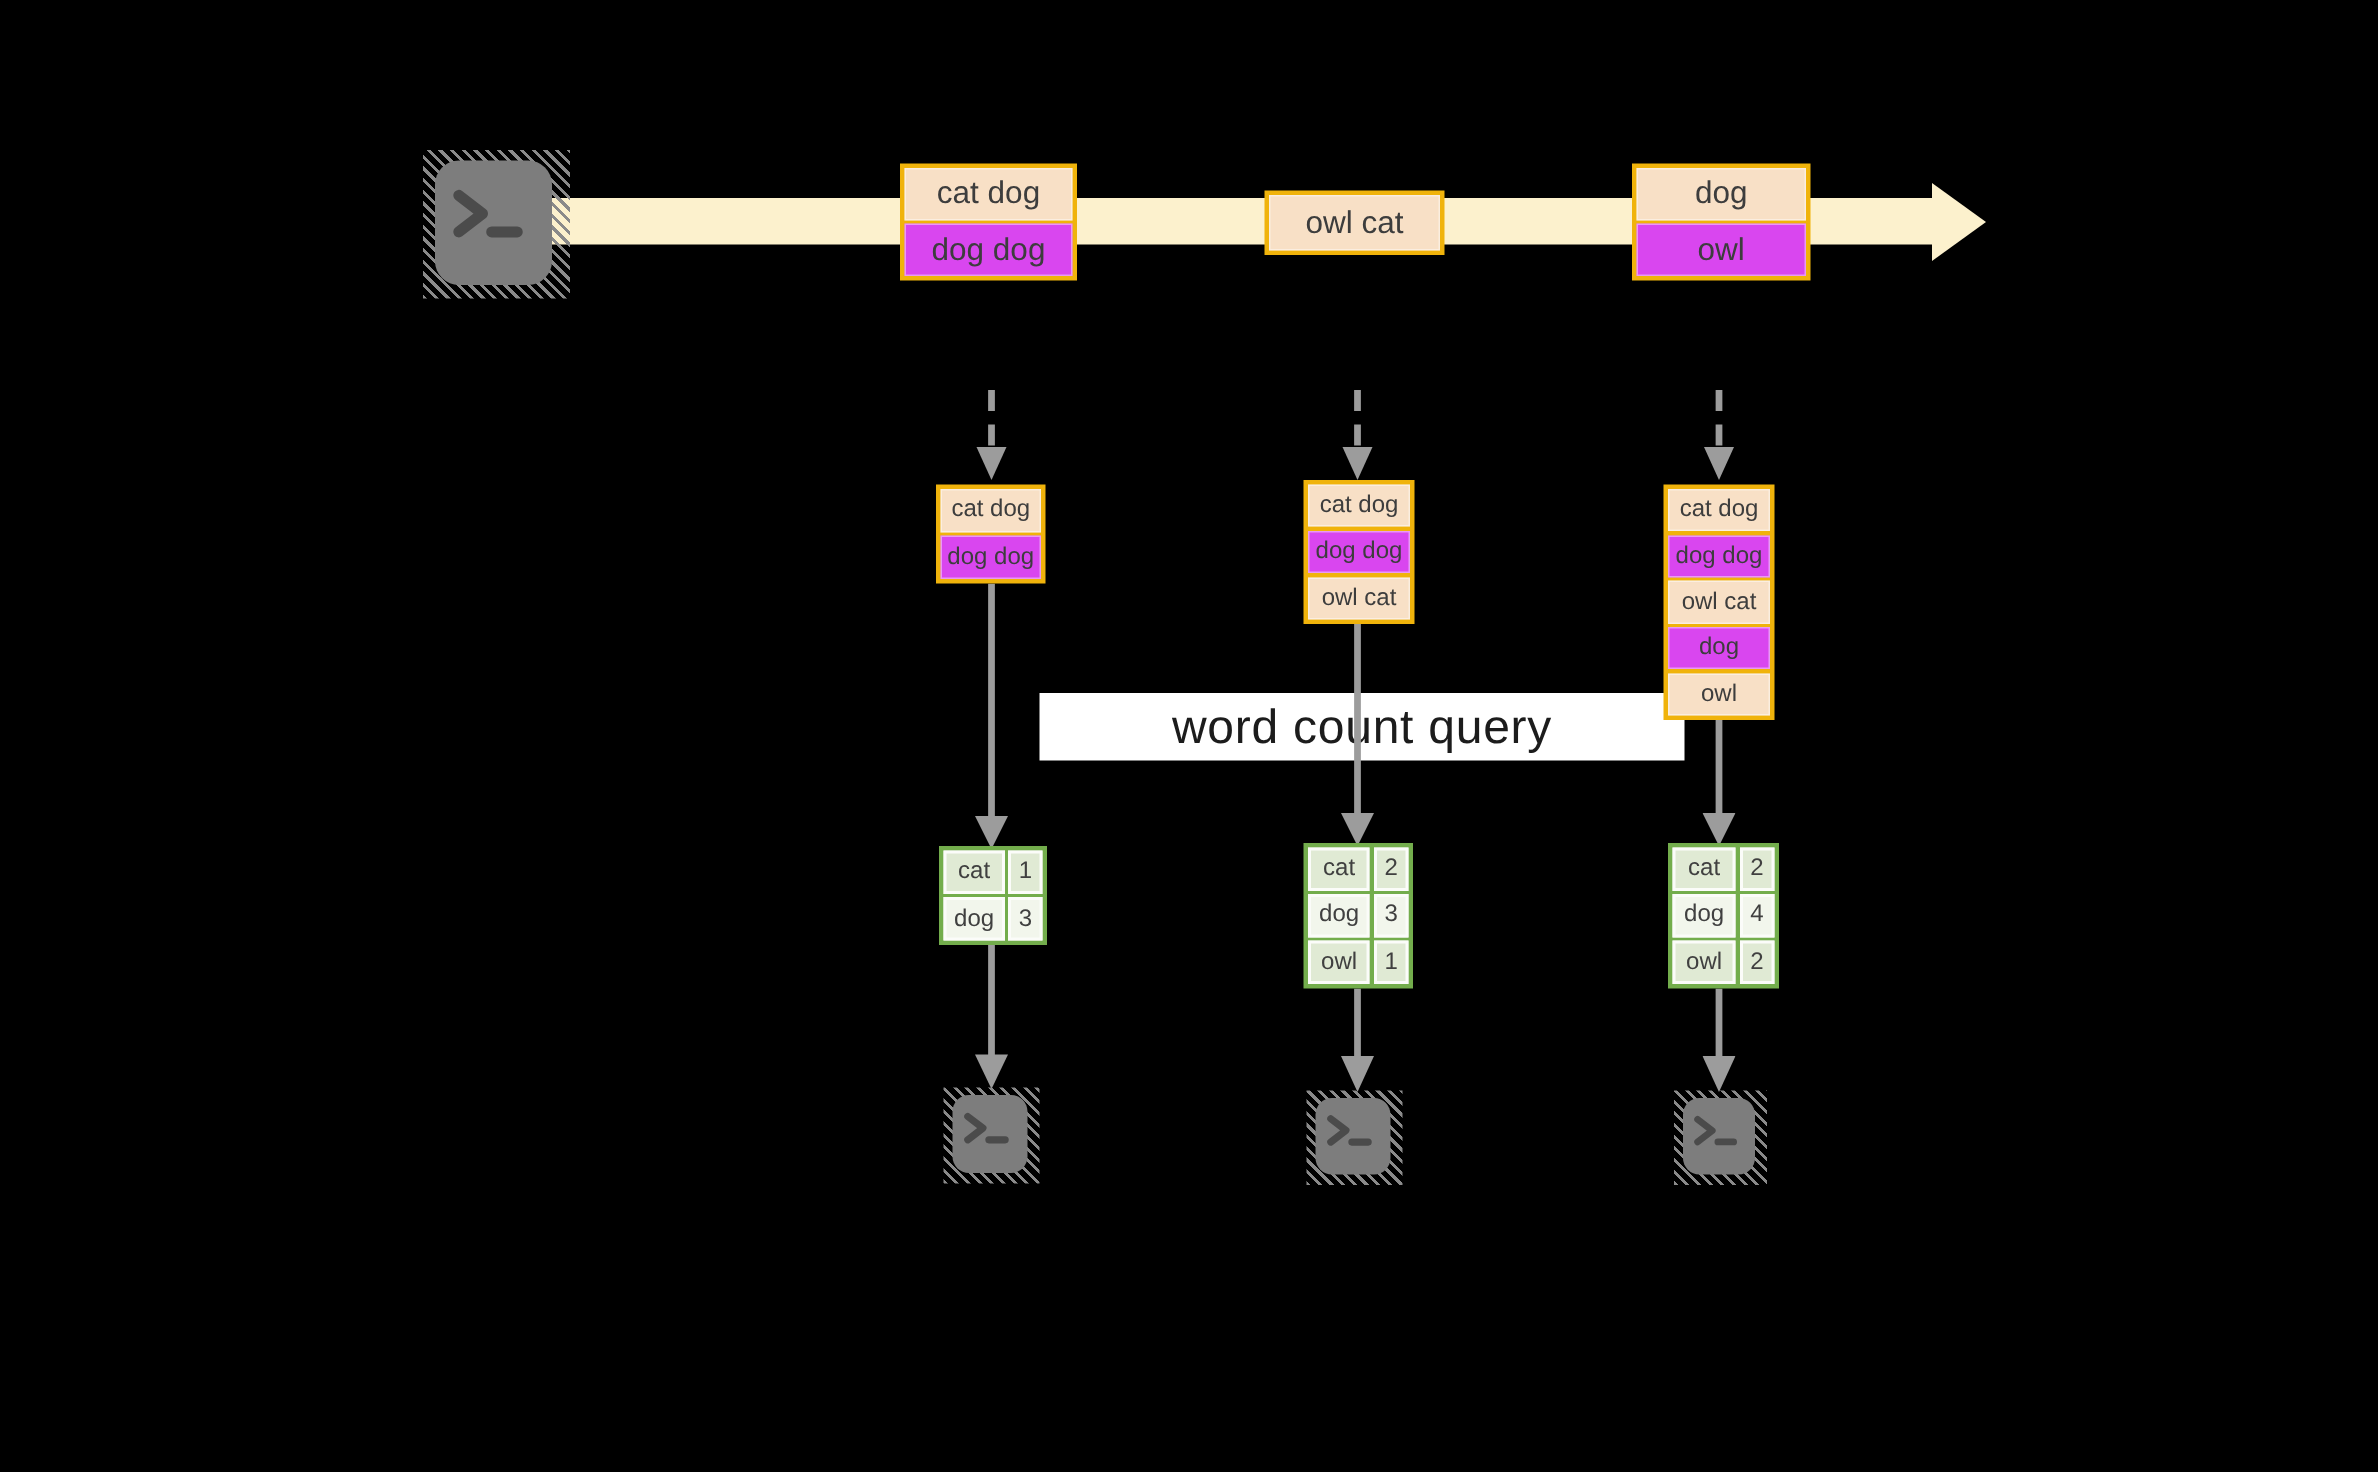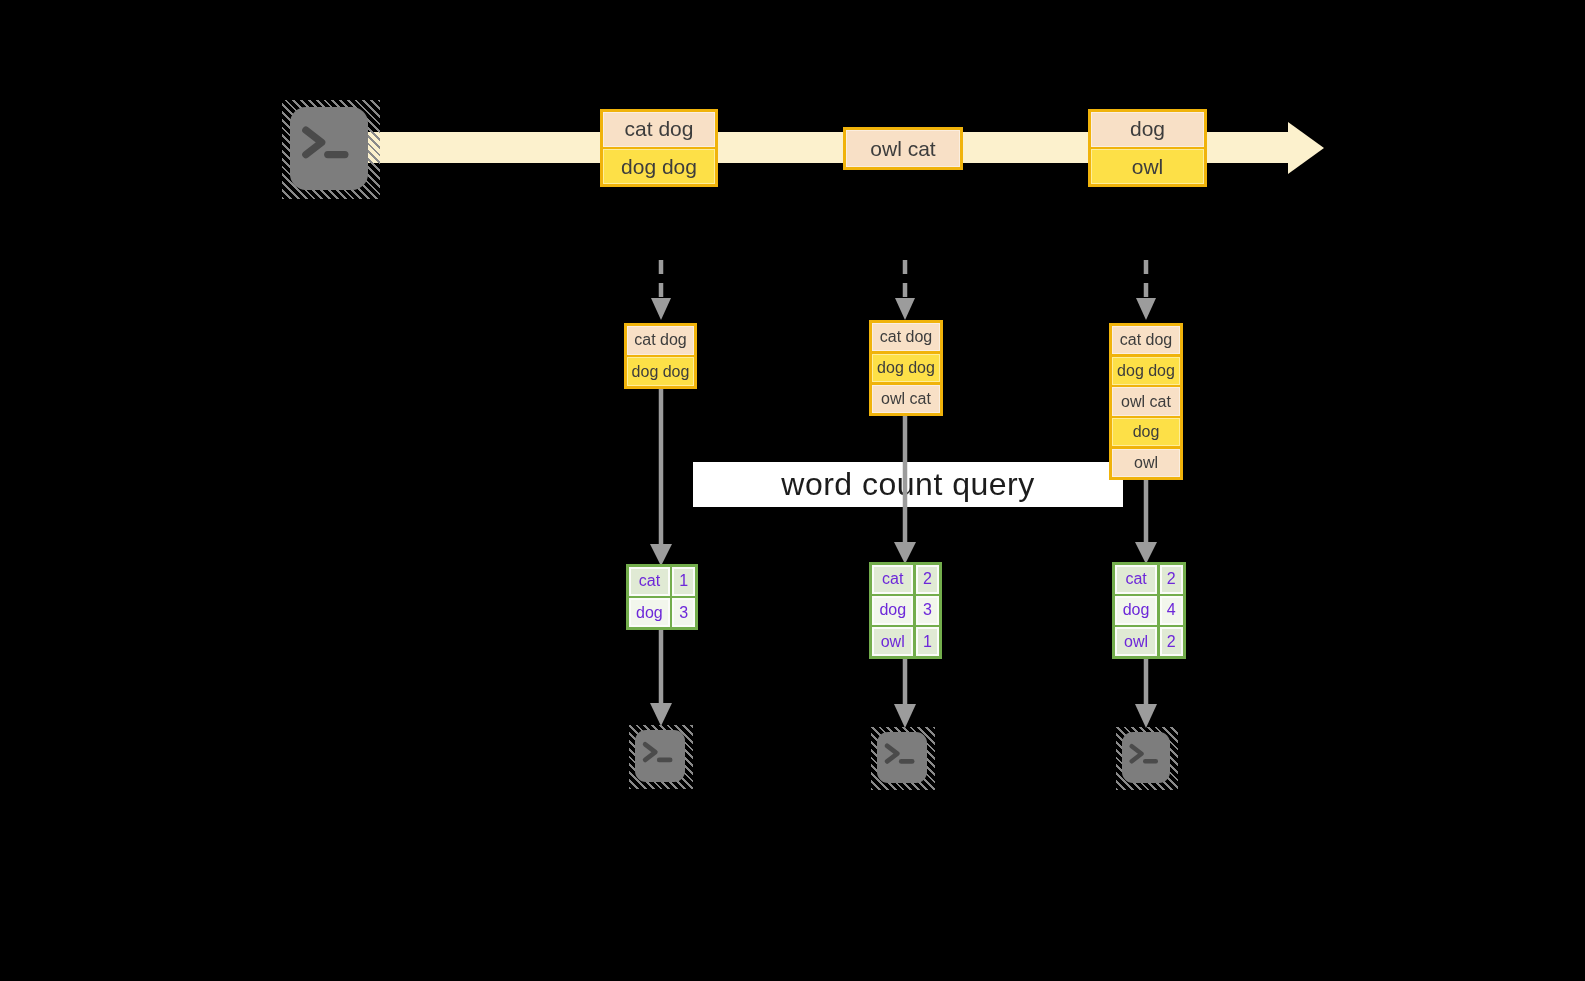--- a/index.html
+++ b/index.html
@@ -17,32 +17,32 @@
     background:#F0B30B;
     padding:3px;
     display:flex;flex-direction:column;gap:2.5px;
     box-sizing:border-box;z-index:3;
   }
   .obox .row{
     flex:1;display:flex;align-items:center;justify-content:center;
     color:#3d3d3d;border:1px solid rgba(255,255,255,.45);box-sizing:border-box;
   }
   .row.peach{background:#F8E0C6;}
-  .row.cream{background:#fde047;}
+  .row.cream{background:#d946ef;}
   .ev .row{font-size:21px;}
   .st .row{font-size:16px;}
 
   
   .gtable{
     background:#73AD4C;padding:3px;box-sizing:border-box;
     display:grid;grid-template-columns:1.8fr 1fr;gap:2.5px;z-index:3;
   }
   .gcell{
     display:flex;align-items:center;justify-content:center;
-    font-size:16px;color:#6d28d9;
+    font-size:16px;color:#404040;
     border:2px solid #FBFCF9;box-sizing:border-box;
   }
   .g-a{background:#E0EAD4;}
   .g-b{background:#F2F6EC;}
 
   
   .banner{
     left:693px;top:462px;width:430px;height:45px;
     background:#ffffff;z-index:1;
     display:flex;align-items:center;justify-content:center;

